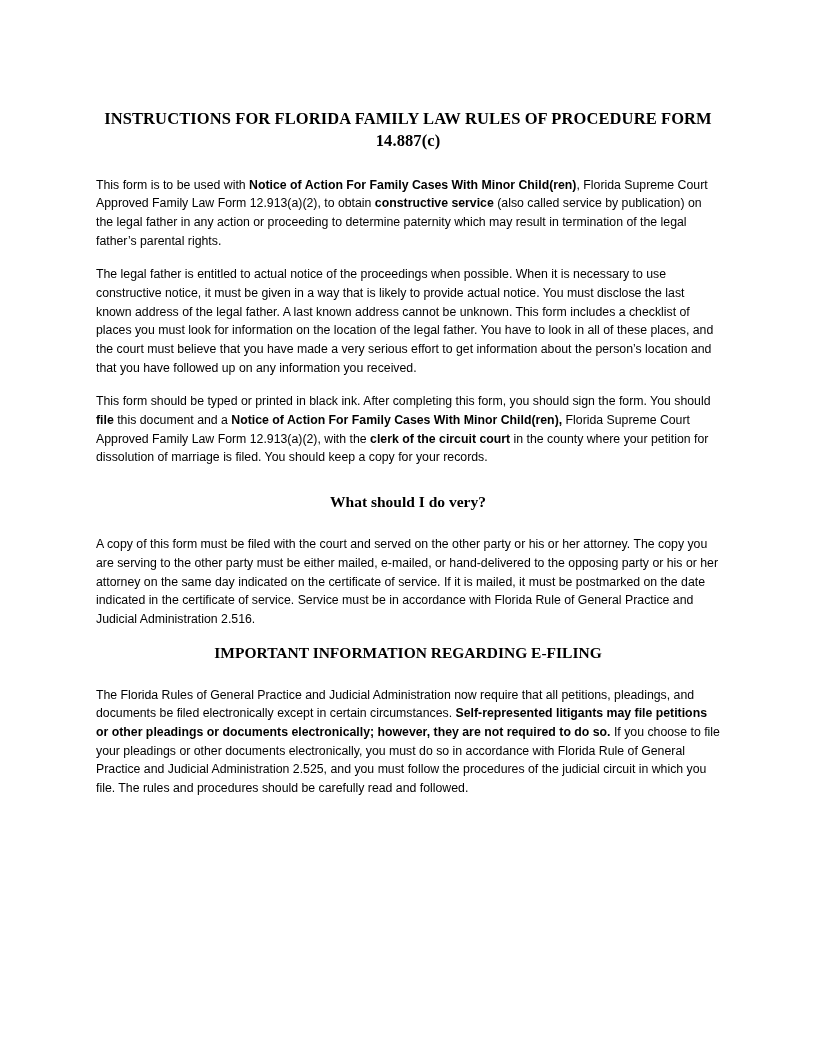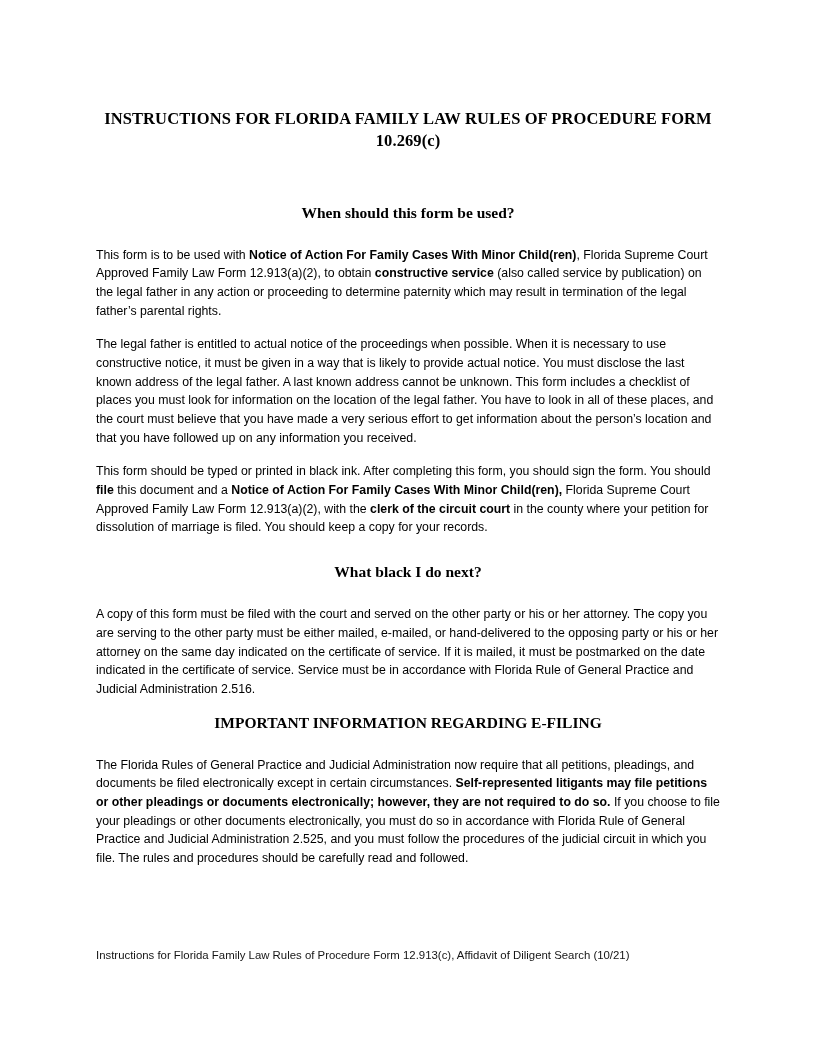--- a/index.html
+++ b/index.html
@@ -65,34 +65,32 @@
     color: #151515;
   }
 </style>
 </head>
 <body>
 
 <div class="page">
 
   <h1 class="doc-title">
     <span class="title-line">INSTRUCTIONS FOR FLORIDA FAMILY LAW RULES OF PROCEDURE FORM</span>
-    <span class="title-line">10.269(c)</span>
+    <span class="title-line">14.887(c)</span>
   </h1>
 
-  <h2 class="section-heading heading-gap-1">When should this form be used?</h2>
 
   <p class="body-text first-after-heading"><span>This form is to be used with </span><b>Notice of Action For Family Cases With Minor Child(ren)</b><span>, Florida Supreme Court Approved Family Law Form 12.913(a)(2), to obtain </span><b>constructive service</b><span> (also called service by publication) on the legal father in any action or proceeding to determine paternity which may result in termination of the legal father’s parental rights.</span></p>
 
   <p class="body-text">The legal father is entitled to actual notice of the proceedings when possible.  When it is necessary to use constructive notice, it must be given in a way that is likely to provide actual notice.  You must disclose the last known address of the legal father.  A last known address cannot be unknown.  This form includes a checklist of places you must look for information on the location of the legal father.  You have to look in all of these places, and the court must believe that you have made a very serious effort to get information about the person’s location and that you have followed up on any information you received.</p>
 
   <p class="body-text"><span>This form should be typed or printed in black ink.  After completing this form, you should sign the form. You should </span><b>file</b><span> this document and a </span><b>Notice of Action For Family Cases With Minor Child(ren),</b><span> Florida Supreme Court Approved Family Law Form 12.913(a)(2), with the </span><b>clerk of the circuit court</b><span> in the county where your petition for dissolution of marriage is filed.  You should keep a copy for your records.</span></p>
 
-  <h2 class="section-heading heading-gap-2">What black I do next?</h2>
+  <h2 class="section-heading heading-gap-2">What should I do very?</h2>
 
   <p class="body-text first-after-heading">A copy of this form must be filed with the court and served on the other party or his or her attorney. The copy you are serving to the other party must be either mailed, e-mailed, or hand-delivered to the opposing party or his or her attorney on the same day indicated on the certificate of service. If it is mailed, it must be postmarked on the date indicated in the certificate of service. Service must be in accordance with Florida Rule of General Practice and Judicial Administration 2.516.</p>
 
   <h2 class="section-heading heading-gap-3">IMPORTANT INFORMATION REGARDING E-FILING</h2>
 
   <p class="body-text first-after-heading"><span>The Florida Rules of General Practice and Judicial Administration now require that all petitions, pleadings, and documents be filed electronically except in certain circumstances. </span><b>Self-represented litigants may file petitions or other pleadings or documents electronically; however, they are not required to do so.</b><span> If you choose to file your pleadings or other documents electronically, you must do so in accordance with Florida Rule of General Practice and Judicial Administration 2.525, and you must follow the procedures of the judicial circuit in which you file. The rules and procedures should be carefully read and followed.</span></p>
 
-  <div class="footer">Instructions for Florida Family Law Rules of Procedure Form 12.913(c), Affidavit of Diligent Search (10/21)</div>
 
 </div>
 
 </body></html>

